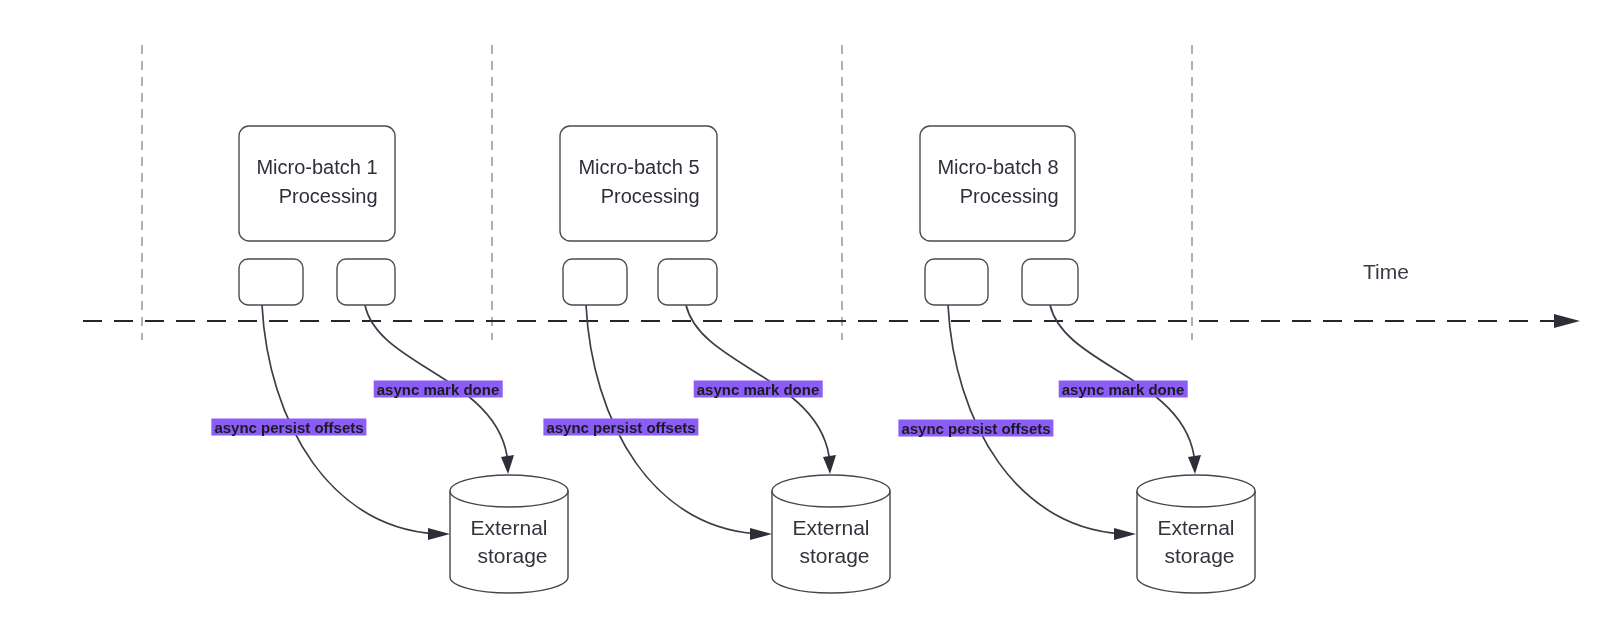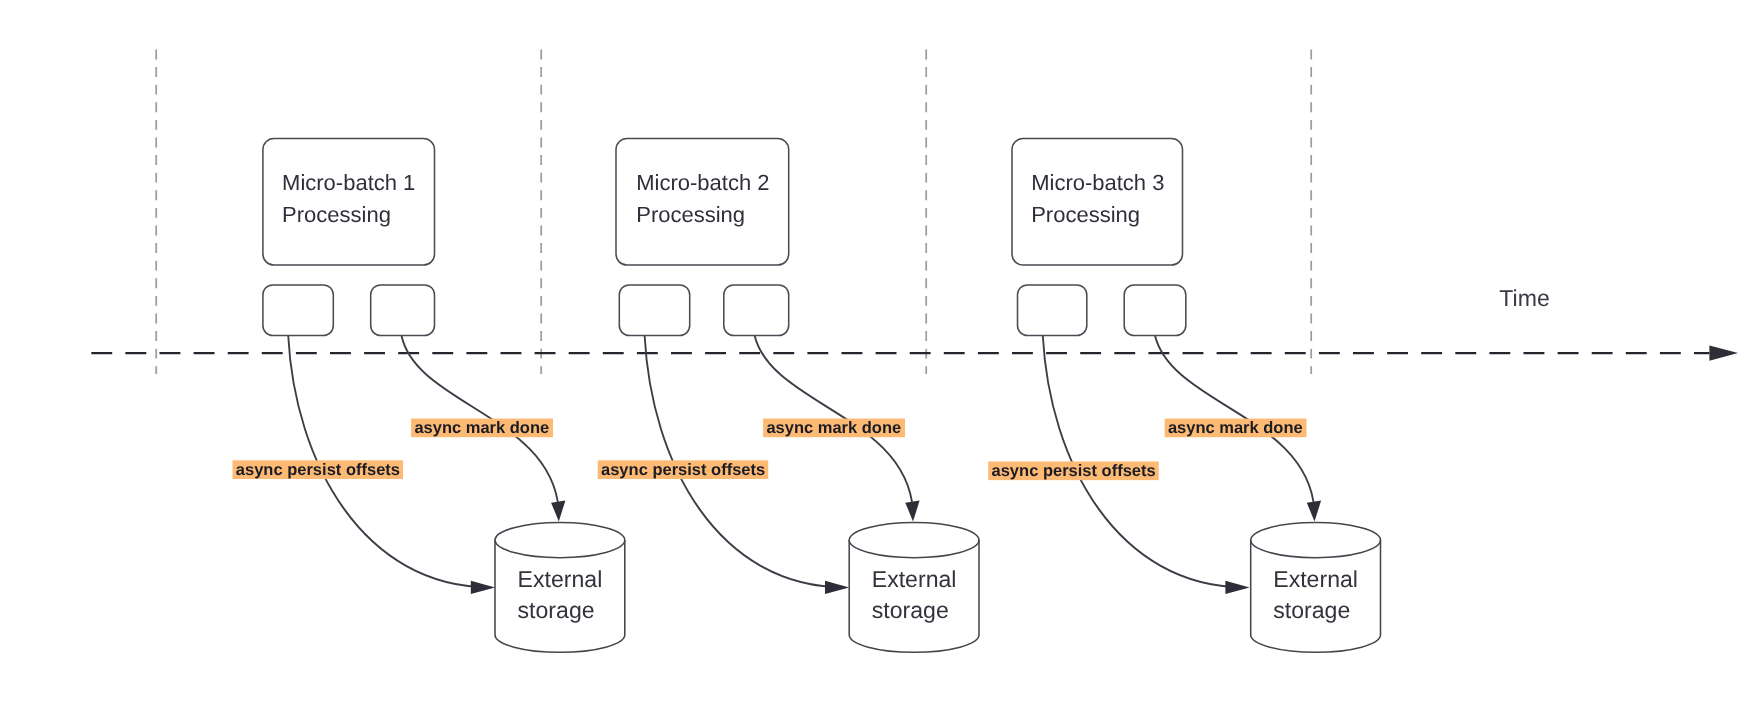--- a/index.html
+++ b/index.html
@@ -8,24 +8,24 @@
     font-family:"Liberation Sans",sans-serif;overflow:hidden;
   }
   .canvas svg{position:absolute;left:0;top:0;}
   .grid{stroke:#9d9da2;stroke-width:1.6;stroke-dasharray:9 7;fill:none;}
   .axis{stroke:#25252d;stroke-width:2;stroke-dasharray:19 12;fill:none;}
   .node{fill:#ffffff;stroke:#4b4b54;stroke-width:1.4;}
   .curve{fill:none;stroke:#3d3d48;stroke-width:1.7;}
   .arrowhead{fill:#2e2e38;stroke:none;}
   .cyl{fill:#ffffff;stroke:#45454e;stroke-width:1.4;}
   .cyl-arc{fill:none;stroke:#45454e;stroke-width:1.4;}
-  .lbl{position:absolute;transform:translate(-50%,-50%);text-align:left;white-space:nowrap;}
+  .lbl{position:absolute;transform:translate(-50%,-50%);text-align:right;white-space:nowrap;}
   .shape-title{font-size:20px;line-height:29px;color:#2f2f3a;}
   .storage-title{font-size:21px;line-height:28px;color:#33333d;}
-  .async-lbl{font-size:15px;font-weight:bold;color:#1b1b24;background:#fdba74;padding:0 3px;}
+  .async-lbl{font-size:15px;font-weight:bold;color:#1b1b24;background:#8b5cf6;padding:0 3px;}
   .time-lbl{font-size:21px;color:#3a3a44;}
 </style>
 </head>
 <body>
 
 <div class="canvas">
   <svg width="1600" height="642" viewBox="0 0 1600 642">
 
     <line class="grid" x1="142" y1="45" x2="142" y2="340"></line>
     <line class="grid" x1="492" y1="45" x2="492" y2="340"></line>
@@ -76,32 +76,32 @@
     <div>Processing</div>
   </div>
   <div class="lbl async-lbl" style="left:289px;top:427px;">async persist offsets</div>
   <div class="lbl async-lbl" style="left:438px;top:389px;">async mark done</div>
   <div class="lbl storage-title" style="left:509px;top:542px;">
     <div>External</div>
     <div>storage</div>
   </div>
 
   <div class="lbl shape-title" style="left:639px;top:182px;">
-    <div>Micro-batch 2</div>
+    <div>Micro-batch 5</div>
     <div>Processing</div>
   </div>
   <div class="lbl async-lbl" style="left:621px;top:427px;">async persist offsets</div>
   <div class="lbl async-lbl" style="left:758px;top:389px;">async mark done</div>
   <div class="lbl storage-title" style="left:831px;top:542px;">
     <div>External</div>
     <div>storage</div>
   </div>
 
   <div class="lbl shape-title" style="left:998px;top:182px;">
-    <div>Micro-batch 3</div>
+    <div>Micro-batch 8</div>
     <div>Processing</div>
   </div>
   <div class="lbl async-lbl" style="left:976px;top:428px;">async persist offsets</div>
   <div class="lbl async-lbl" style="left:1123px;top:389px;">async mark done</div>
   <div class="lbl storage-title" style="left:1196px;top:542px;">
     <div>External</div>
     <div>storage</div>
   </div>
 </div>
 

